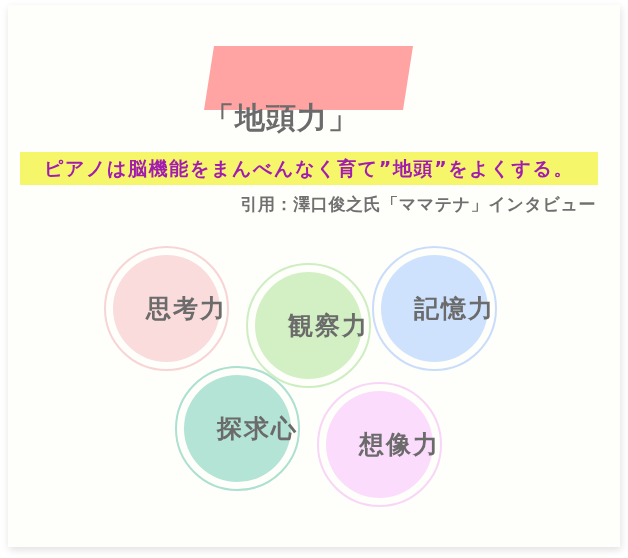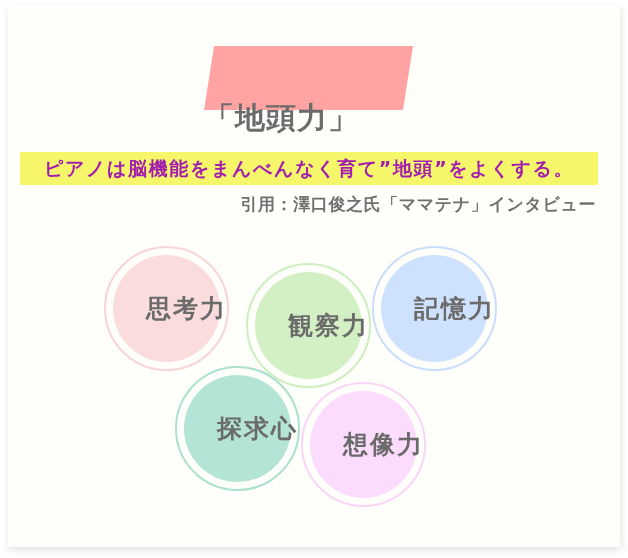--- a/index.html
+++ b/index.html
@@ -135,17 +135,17 @@
     <div class="label">観察力</div>
   </div>
   <div class="circle" style="left: 372px; top: 246px; border-color: rgb(201, 221, 251);">
     <div class="inner" style="background: rgb(207, 226, 253);"></div>
     <div class="label">記憶力</div>
   </div>
   <div class="circle" style="left: 175px; top: 366px; border-color: rgb(172, 224, 208);">
     <div class="inner" style="background: rgb(179, 228, 214);"></div>
     <div class="label">探求心</div>
   </div>
-  <div class="circle" style="left: 301px; top: 382px; border-color: rgb(249, 214, 247); font-family: Liberation Serif, serif;">
+  <div class="circle" style="left: 317px; top: 382px; border-color: rgb(249, 214, 247); font-family: Liberation Serif, serif;">
     <div class="inner" style="background: rgb(252, 220, 252);"></div>
     <div class="label">想像力</div>
   </div>
 </div>
 
 </body></html>

